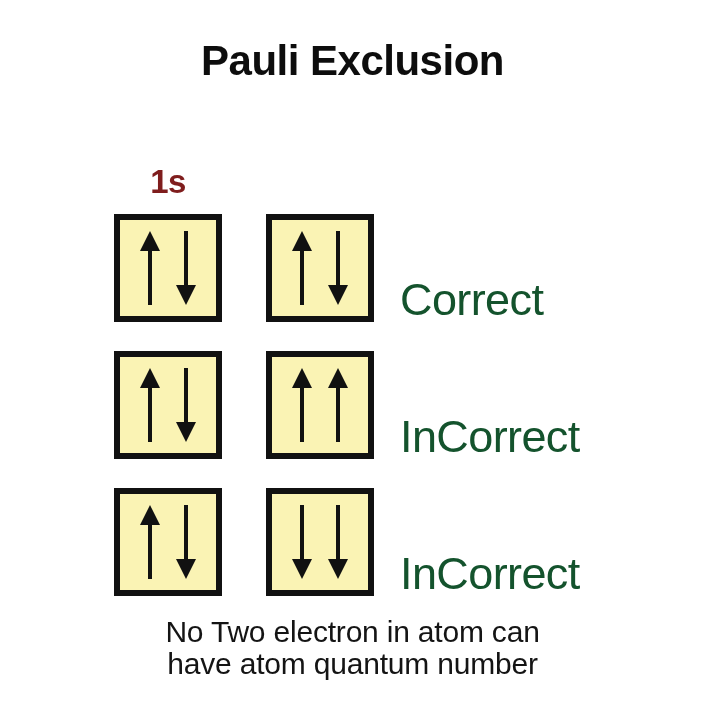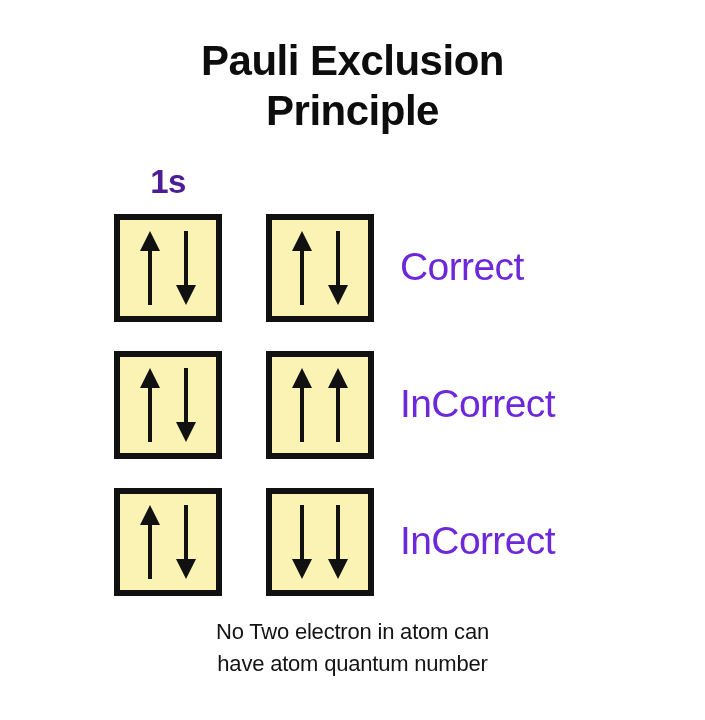--- a/index.html
+++ b/index.html
@@ -51,21 +51,21 @@
   }
   .col-header {
     position: absolute;
     top: 0;
     width: 108px;
     text-align: center;
     font-weight: bold;
     font-size: 33px;
     line-height: 38px;
     letter-spacing: -0.5px;
-    color: #4c1d95;
+    color: #7f1d1d;
   }
   .col-header.c0 { left: 0px; }
   .col-header.c1 { left: 152px; }
 
   
   .grid {
     position: absolute;
     left: 114px;
     top: 214px;
   }
@@ -102,56 +102,56 @@
     display: block;
     width: 22px;
     height: 74px;
   }
 
   
   .verdict {
     position: absolute;
     left: 400px;
     width: 290px;
-    font-size: 39px;
+    font-size: 45px;
     line-height: 44px;
     font-weight: normal;
     letter-spacing: -0.6px;
-    color: #6d28d9;
+    color: #14532d;
     text-align: left;
+    margin-top: 33px;
   }
   .verdict.r0 { top: 245px; }
   .verdict.r1 { top: 382px; }
   .verdict.r2 { top: 519px; }
 
   
   .caption {
     position: absolute;
     left: 0;
     top: 616px;
     width: 705px;
     text-align: center;
   }
   .caption-line {
     display: block;
-    font-size: 22px;
+    font-size: 30px;
     line-height: 32px;
     font-weight: normal;
     letter-spacing: -0.2px;
     color: #141414;
   }
 </style>
 </head>
 <body>
 
 <div id="infographic">
 
   <div class="title-block">
     <span class="title-line">Pauli Exclusion</span>
-    <span class="title-line">Principle</span>
   </div>
 
   <div class="col-headers">
     <span class="col-header c0">1s</span>
   </div>
 
   <div class="grid">
 
     <div class="orbital-row">
       <div class="orbital-box slot0">

